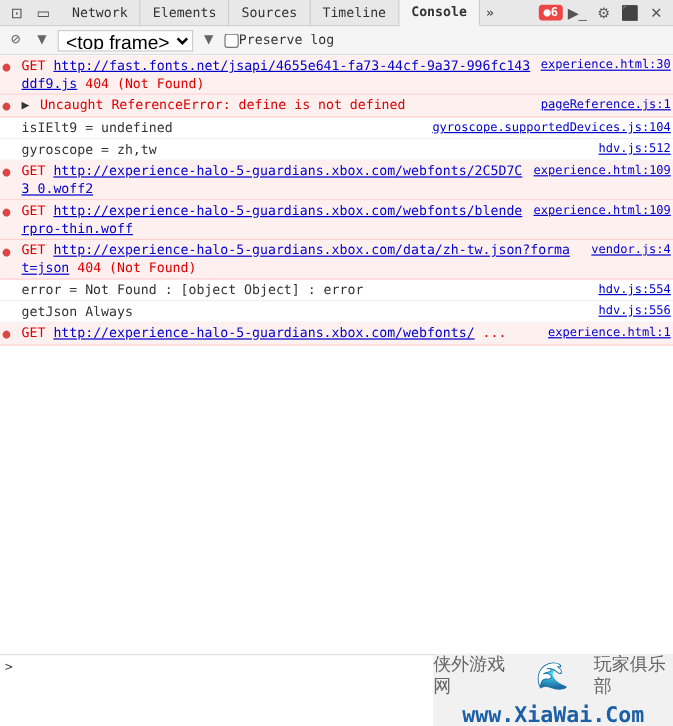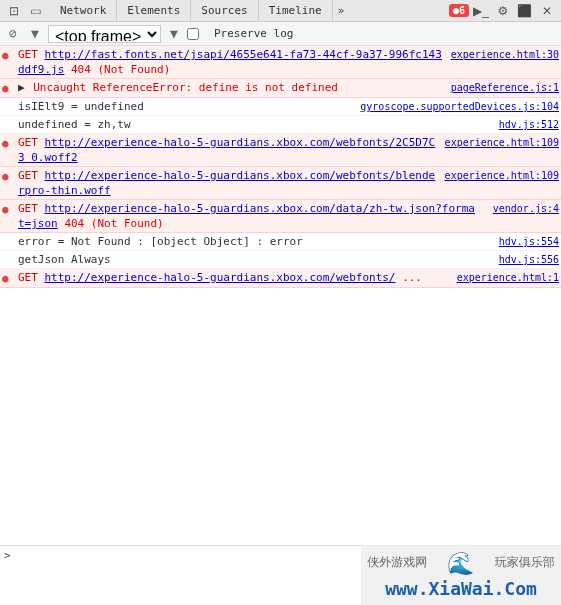--- a/index.html
+++ b/index.html
@@ -110,21 +110,21 @@
     .frame-select {
       border: 1px solid #ccc;
       background: #fff;
       font-size: 16px;
       padding: 1px 2px;
       height: 18px;
     }
     .preserve-log {
       display: flex;
       align-items: center;
-      gap: 15px;
+      gap: 0;
       font-size: 11px;
       color: #333;
     }
     .preserve-log input {
       width: 12px;
       height: 12px;
     }
 
     
     .console-content {
@@ -211,21 +211,21 @@
       width: 200px;
       height: 60px;
       background: rgba(240,240,240,0.9);
       display: flex;
       align-items: center;
       justify-content: center;
       flex-direction: column;
       border-top-left-radius: 4px;
     }
     .watermark-text1 {
-      font-size: 12px;
+      font-size: 15px;
       color: #666;
       margin-bottom: 2px;
     }
     .watermark-text2 {
       font-size: 18px;
       font-weight: bold;
       color: #1a5fa8;
     }
   </style>
 </head>
@@ -240,20 +240,23 @@
     <span>Network</span>
   </div>
   <div class="tab-item">
     <span>Elements</span>
   </div>
   <div class="tab-item">
     <span>Sources</span>
   </div>
   <div class="tab-item">
     <span>Timeline</span>
+  </div>
+  <div class="tab-item active">
+    <span>Console</span>
   </div>
   <div class="tab-more">
     <span>»</span>
   </div>
   <div class="tab-right">
     <span class="error-badge">●6</span>
     <button class="toolbar-btn">▶_</button>
     <button class="toolbar-btn">⚙</button>
     <button class="toolbar-btn">⬛</button>
     <button class="toolbar-btn">✕</button>
@@ -301,21 +304,21 @@
   </div>
 
   <div class="console-row">
     <div class="row-icon"></div>
     <div class="row-body row-text">isIElt9 = undefined</div>
     <div class="row-source">gyroscope.supportedDevices.js:104</div>
   </div>
 
   <div class="console-row">
     <div class="row-icon"></div>
-    <div class="row-body row-text">undefined = zh,tw</div>
+    <div class="row-body row-text">gyroscope = zh,tw</div>
     <div class="row-source">hdv.js:512</div>
   </div>
 
   <div class="console-row error">
     <div class="row-icon error-icon">●</div>
     <div class="row-body">
       <span class="row-text error-text">GET </span>
       <span class="row-link">http://experience-halo-5-guardians.xbox.com/webfonts/2C5D7C 3 0.woff2</span>
     </div>
     <div class="row-source">experience.html:109</div>

